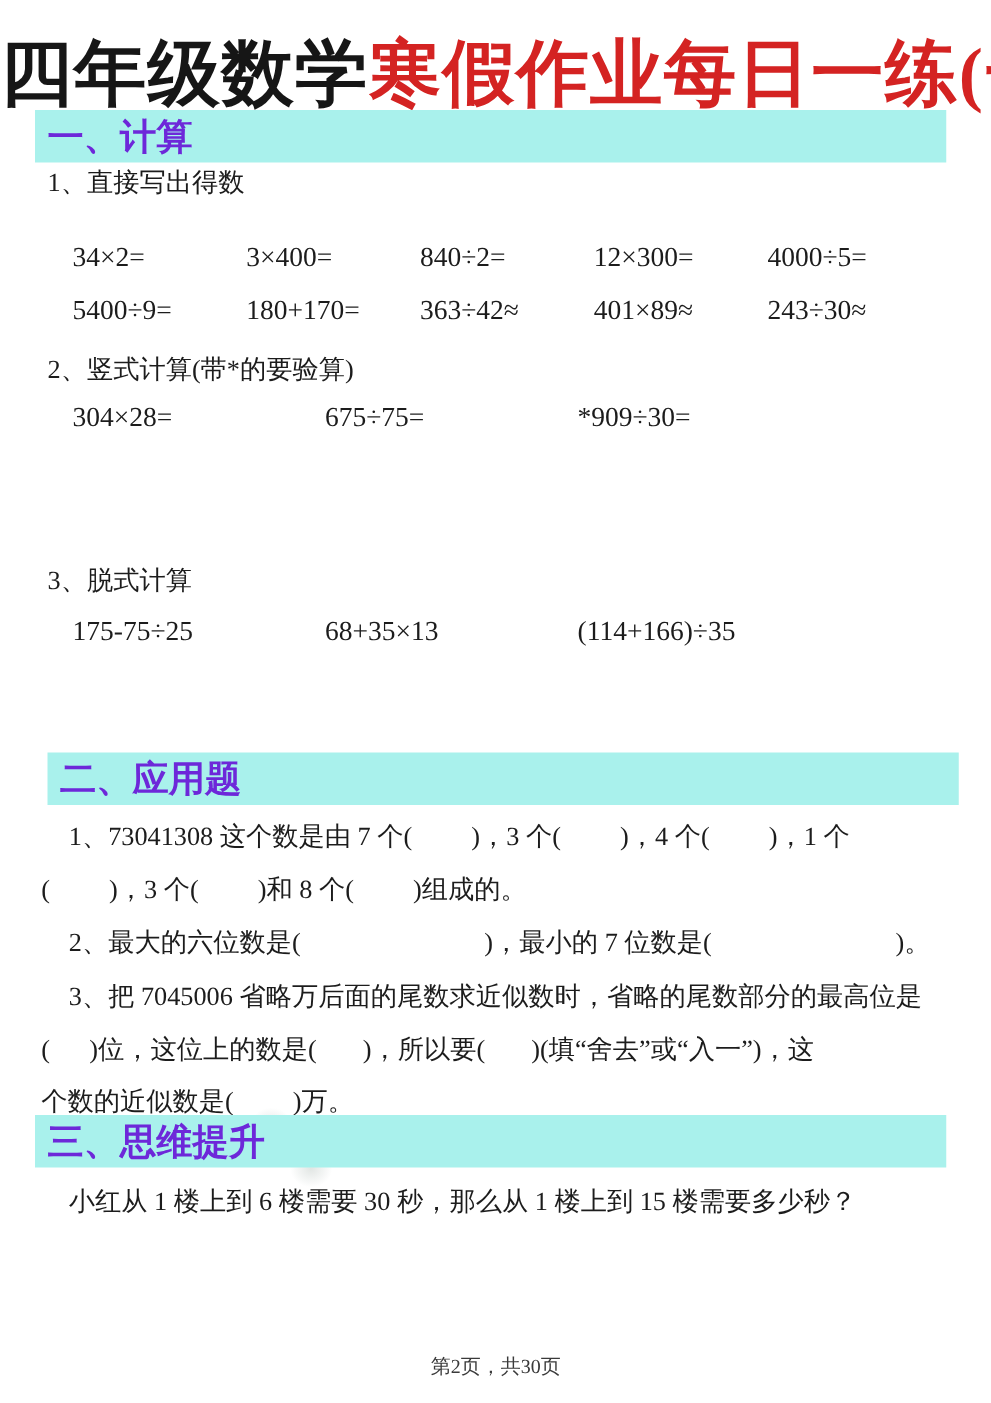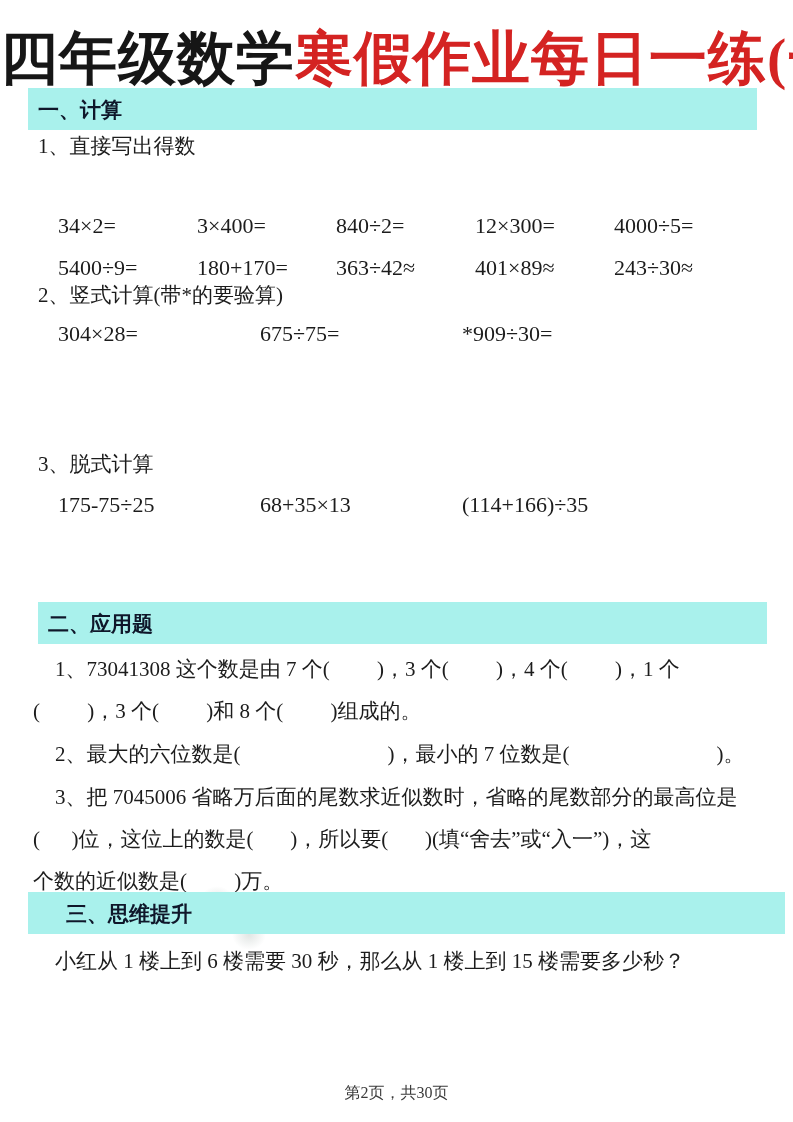--- a/index.html
+++ b/index.html
@@ -24,32 +24,32 @@
   }
   .title .t-black { color:#161616; }
   .title .t-red   { color:#d42322; }
 
   
   .bar {
     left:28px; width:729px; height:42px;
     background:#a9f1ec;
   }
   .bar .heading {
-    font-size:21px; font-weight:bold;
+    font-size:29px; font-weight:bold;
     line-height:44px;
     padding-left:10px;
-    color:#0f172a;
+    color:#6d28d9;
     white-space:nowrap;
   }
 
   .sub-label { font-size:21px; white-space:pre; }
 
   .mrow { display:flex; font-size:22px; white-space:nowrap; }
   .mrow-5 { left:58px; width:710px; }
-  .mrow-5 > div { width:139px;margin-top:20px; }
+  .mrow-5 > div { width:139px; }
   .mrow-3 { left:58px; width:710px; }
   .mrow-3 > div.c1 { width:202px; }
   .mrow-3 > div.c2 { width:202px; }
 
   .qline { font-size:21px; white-space:pre; line-height:30px; }
 
   .footer {
     top:1083px; left:0; width:100%;
     text-align:center;
     font-size:16px; color:#3a3a3a;
@@ -114,21 +114,21 @@
   <div class="abs qline" style="top:654px; left:55px;">1、73041308 这个数是由 7 个(         )，3 个(         )，4 个(         )，1 个</div>
   <div class="abs qline" style="top:696px; left:33px;">(         )，3 个(         )和 8 个(         )组成的。</div>
   <div class="abs qline" style="top:739px; left:55px;">2、最大的六位数是(                            )，最小的 7 位数是(                            )。</div>
   <div class="abs qline" style="top:782px; left:55px;">3、把 7045006 省略万后面的尾数求近似数时，省略的尾数部分的最高位是</div>
   <div class="abs qline" style="top:824px; left:33px;">(      )位，这位上的数是(       )，所以要(       )(填“舍去”或“入一”)，这</div>
   <div class="abs qline" style="top:866px; left:33px;">个数的近似数是(         )万。</div>
 
   <div class="abs smudge" style="top:886px; left:200px;"></div>
   <div class="abs smudge" style="top:920px; left:232px;"></div>
 
-  <div class="abs bar" style="top:892px;padding-left:28px;">
+  <div class="abs bar" style="top:892px;">
     <div class="heading">三、思维提升</div>
   </div>
 
   <div class="abs qline" style="top:946px; left:55px;">小红从 1 楼上到 6 楼需要 30 秒，那么从 1 楼上到 15 楼需要多少秒？</div>
 
   <div class="abs footer">第2页，共30页</div>
 
 </div>
 
 </body></html>

